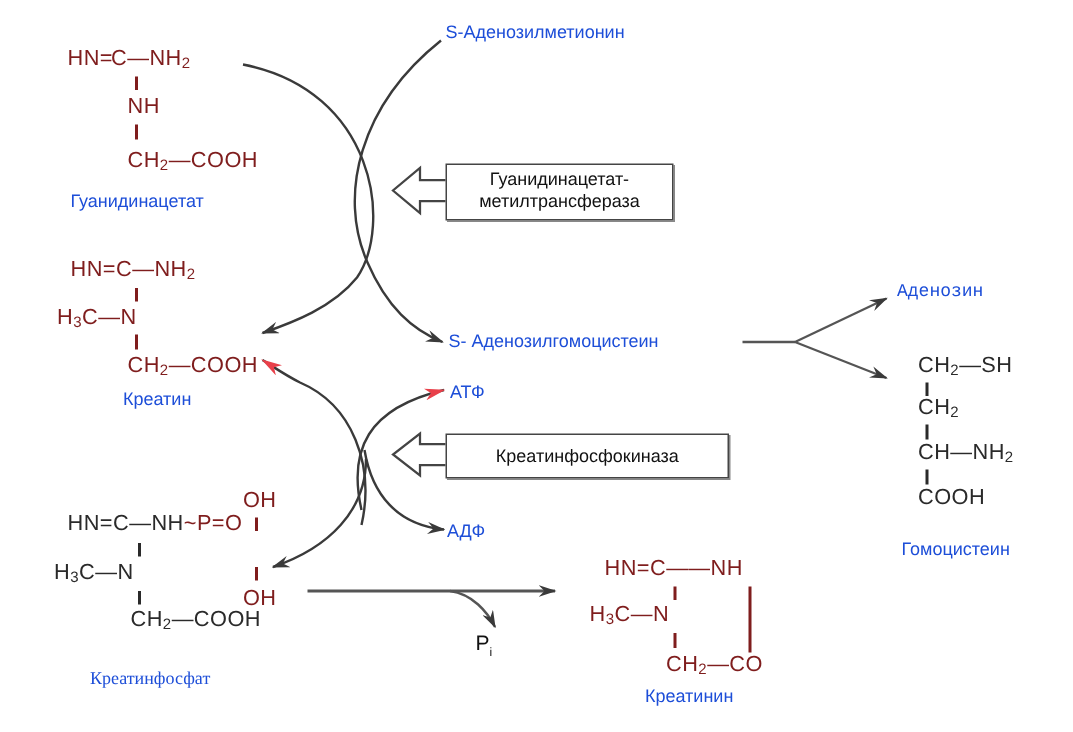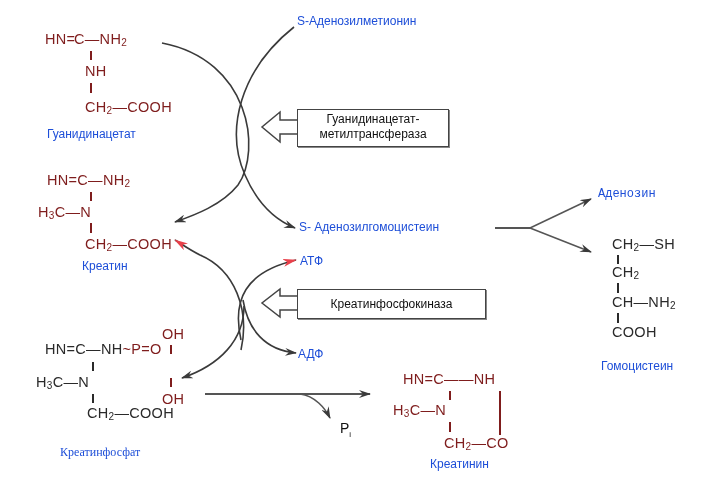--- a/index.html
+++ b/index.html
@@ -132,21 +132,21 @@
   <div class="bond vb blk" style="left:617px; top:313px; height:10px;"></div>
   <div class="t chem blk" style="left:612px; top:324px;">COOH</div>
   <div class="t lbl" style="left:601px; top:359px;text-align:center;">Гомоцистеин</div>
 </div>
 
 <div class="t lbl" style="left:297px; top:14px;">S-Аденозилметионин</div>
 <div class="t lbl" style="left:299px; top:220px;">S-  Аденозилгомоцистеин</div>
 <div class="t lbl" style="left:300px; top:254px;">АТФ</div>
 <div class="t lbl" style="left:298px; top:347px;">АДФ</div>
 <div class="t lbl" style="left:598px; top:187px;font-family:Liberation Mono, monospace;">Аденозин</div>
-<div class="t" style="left:340px; top:420px; font-size:14px;">
+<div class="t" style="left:317px; top:420px; font-size:14px;">
   <span>P</span><sub style="font-size:8px; vertical-align:-4px;">i</sub>
 </div>
 
 <div class="enzyme-box" style="left:297px; top:109px; width:150px; height:34px; padding-top:2px;">
   <div>Гуанидинацетат-</div>
   <div>метилтрансфераза</div>
 </div>
 <div class="enzyme-box" style="left:297px; top:289px; width:187px; height:28px; line-height:28px;">
   <span>Креатинфосфокиназа</span>
 </div>

